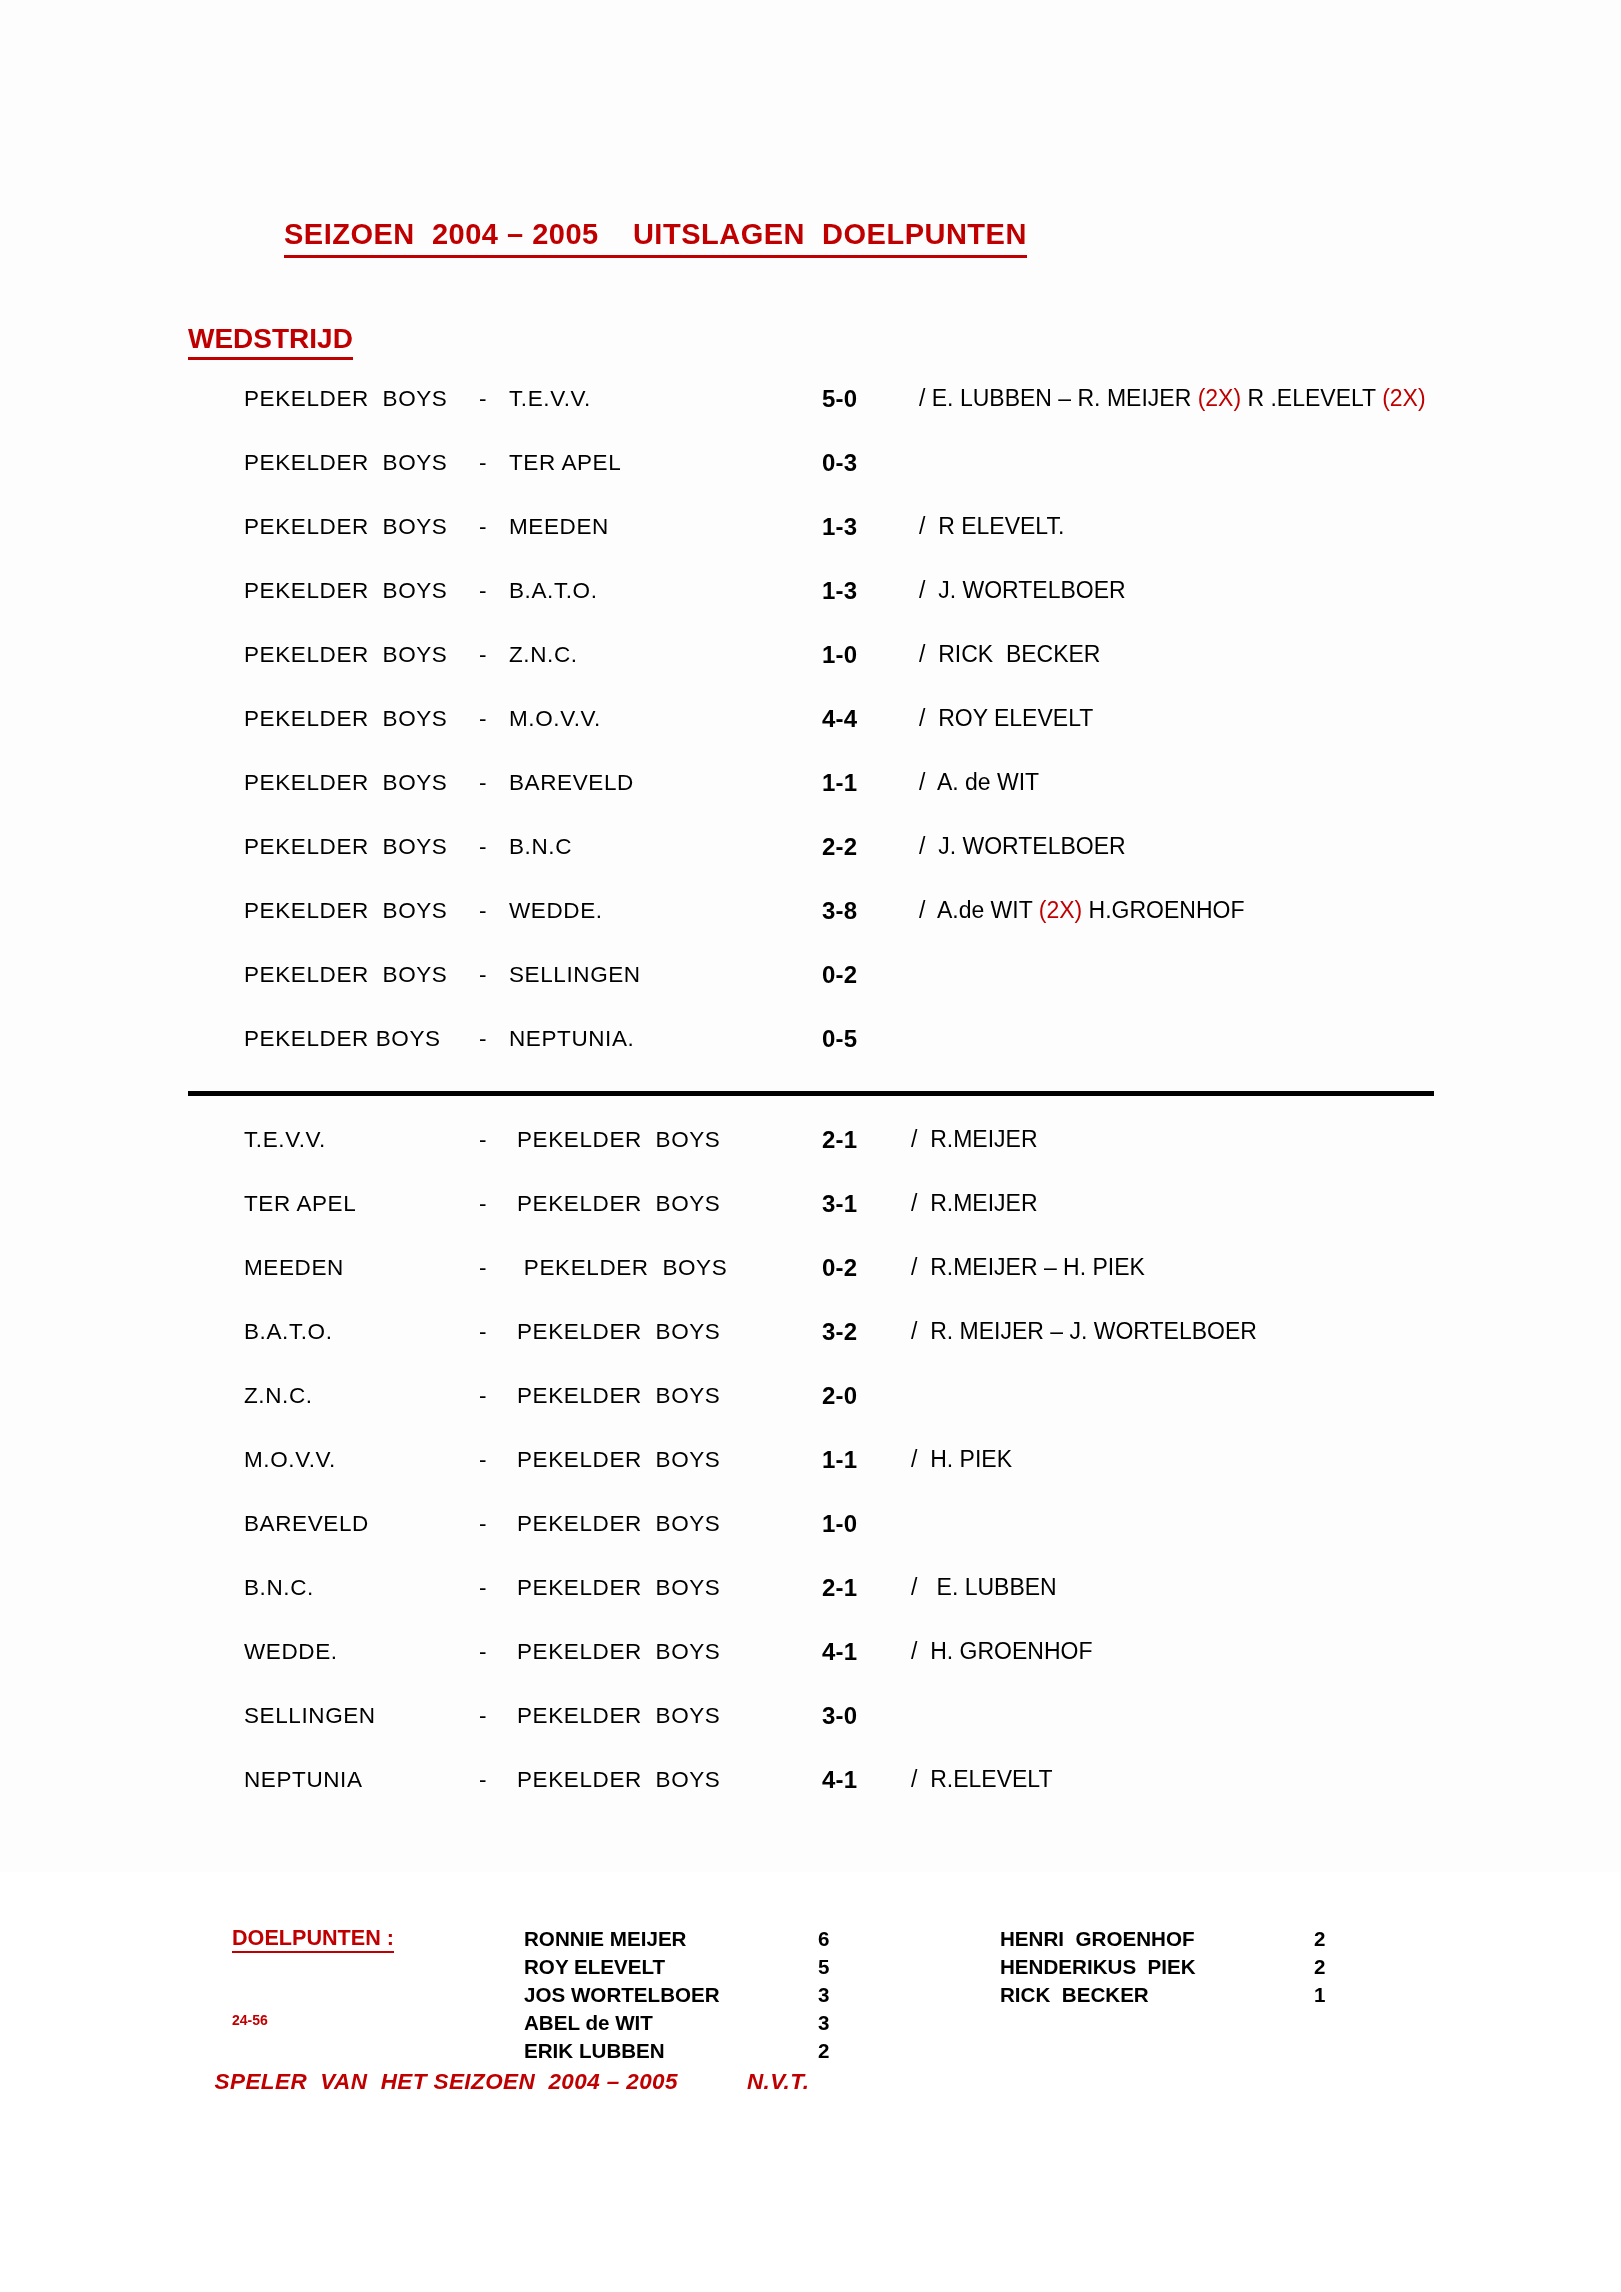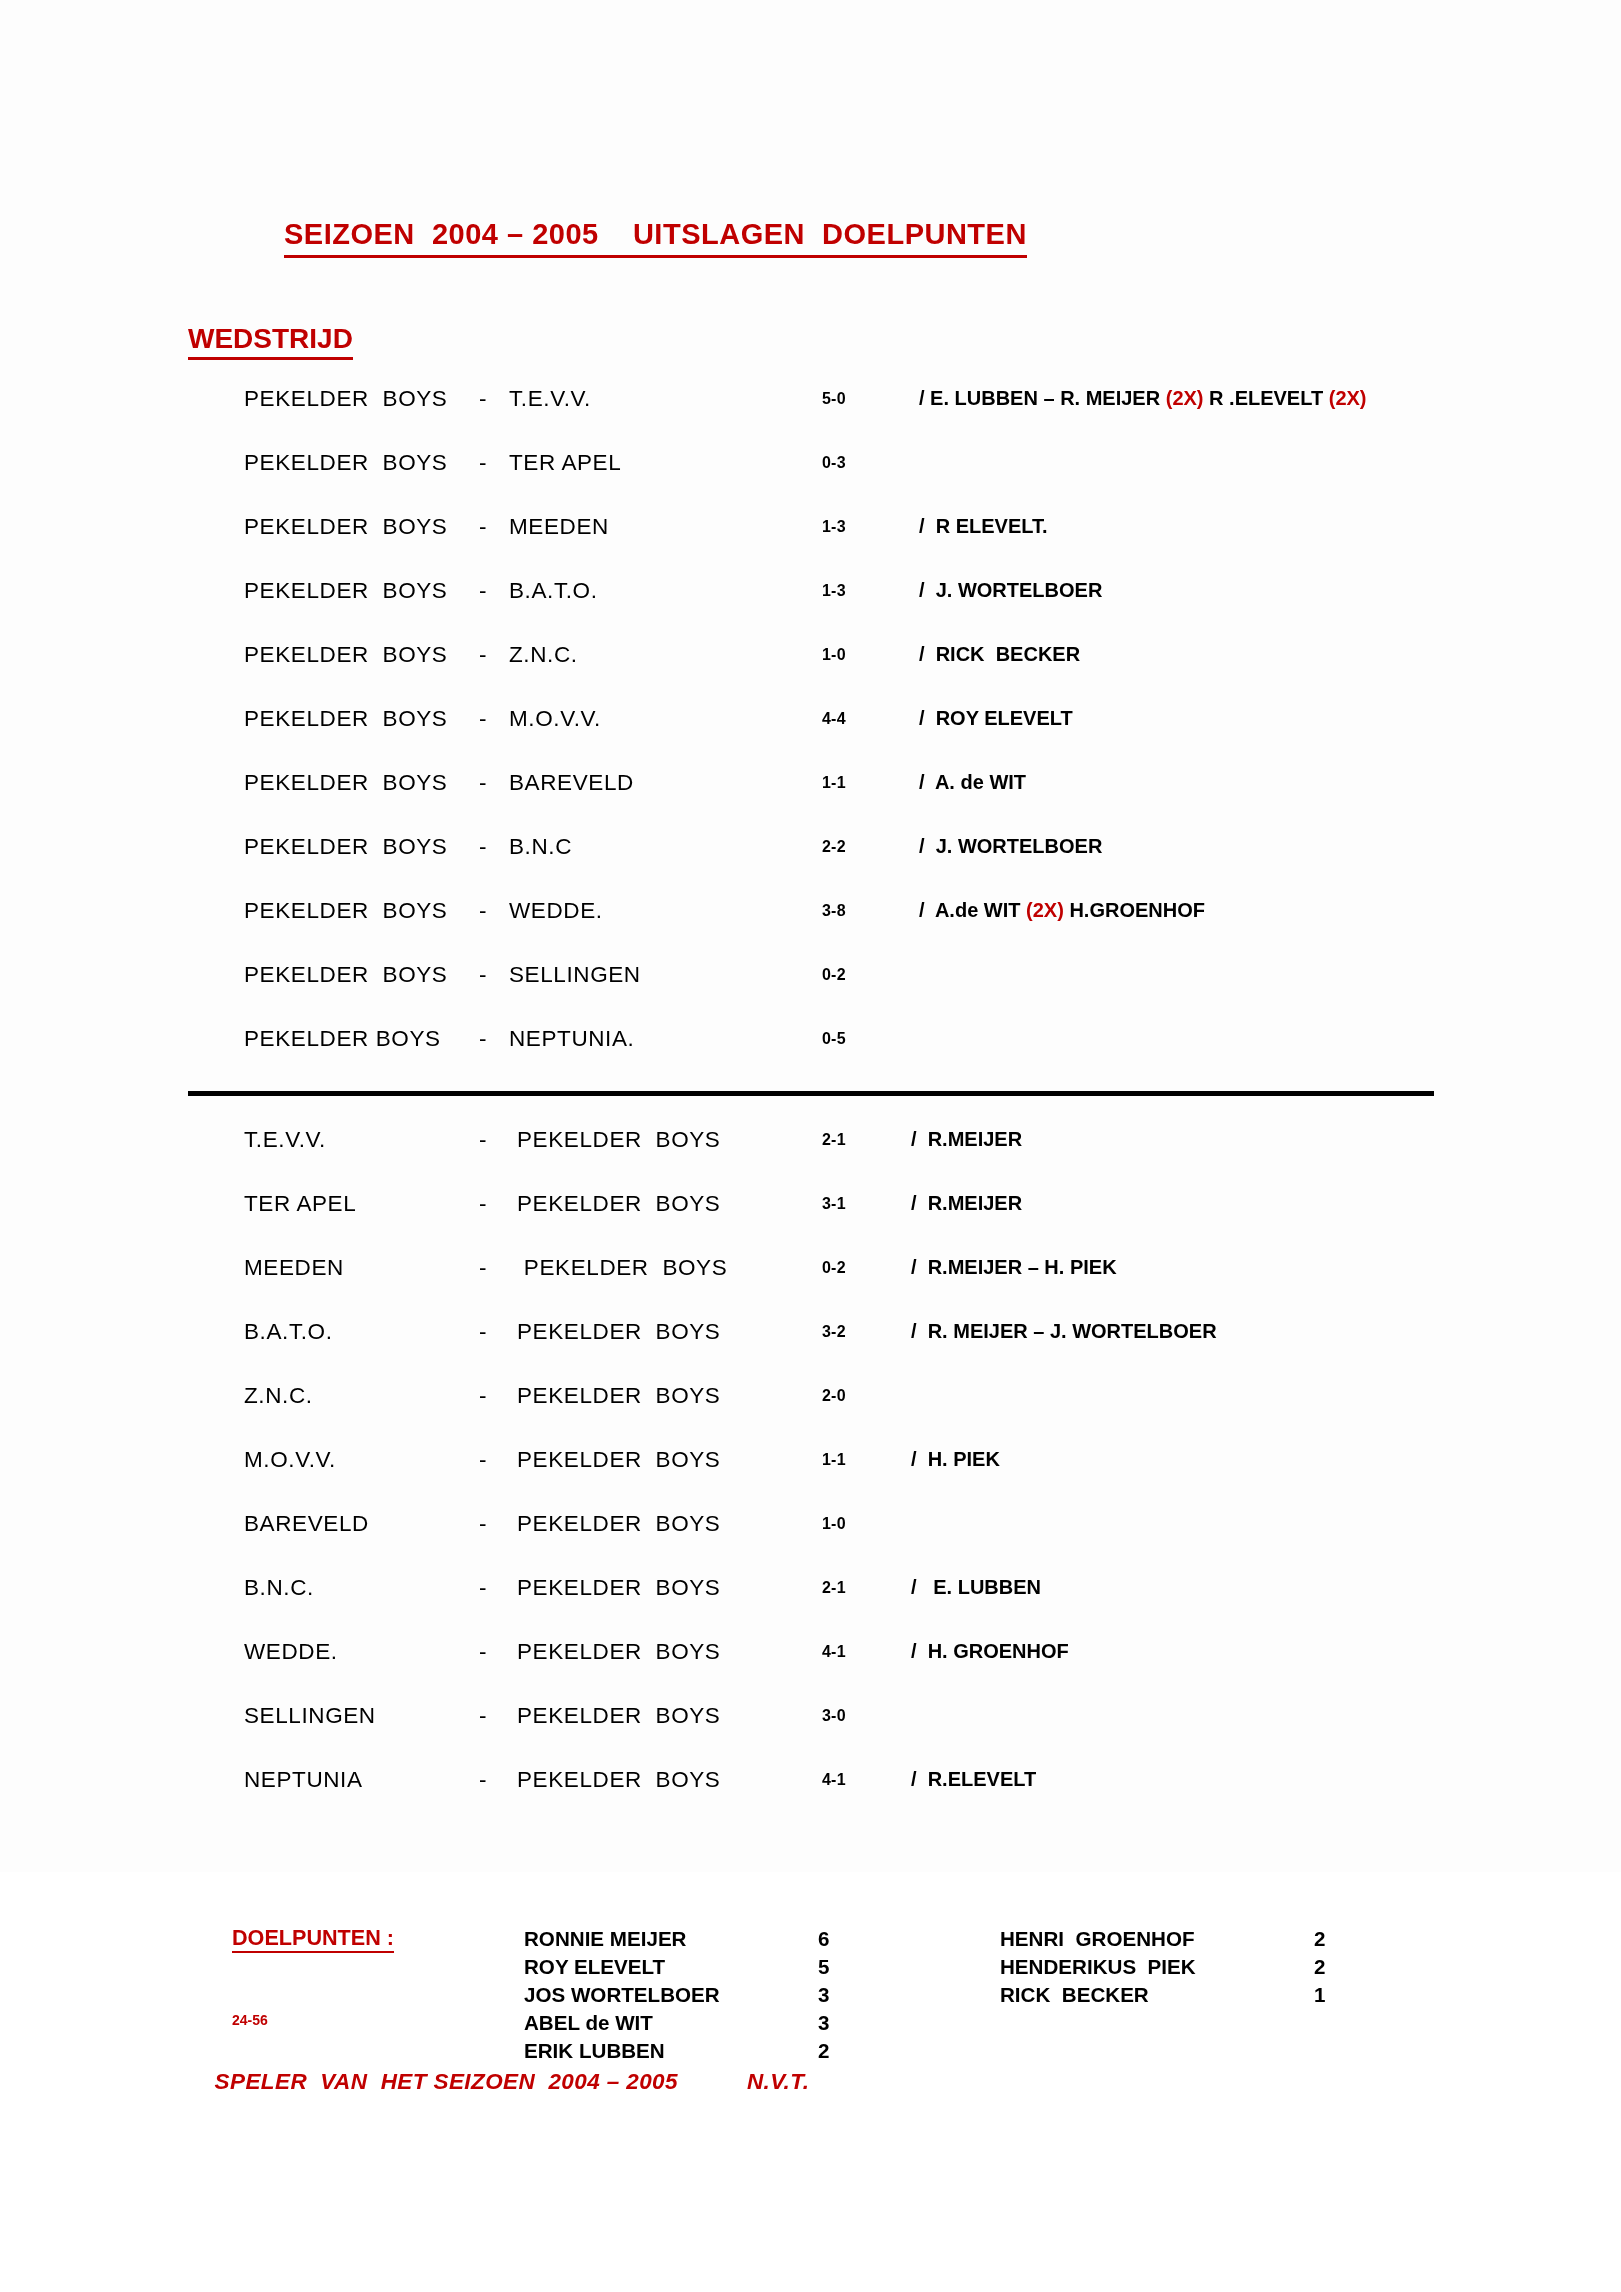--- a/index.html
+++ b/index.html
@@ -79,27 +79,27 @@
     line-height: 29px;
     white-space: pre;
     color: #000000;
   }
   .match-row .home { left: 188px; letter-spacing: 0.6px; }
   .match-row .sep  { left: 423px; }
   .match-row .away { left: 453px; letter-spacing: 0.6px; }
   .match-row .score {
     left: 766px;
     font-weight: bold;
-    font-size: 16px;
+    font-size: 24px;
     letter-spacing: 0.2px;
   }
   .match-row .scorers {
     left: 863px;
-    font-size: 20px;
-    font-weight: bold;
+    font-size: 23px;
+    font-weight: normal;
   }
 
   
   #block-away .match-row .home { left: 188px; }
   #block-away .match-row .sep  { left: 423px; }
   #block-away .match-row .away { left: 461px; }
   #block-away .match-row .score { left: 766px; }
   #block-away .match-row .scorers { left: 855px; }
 
   .red { color: #c00000; }

